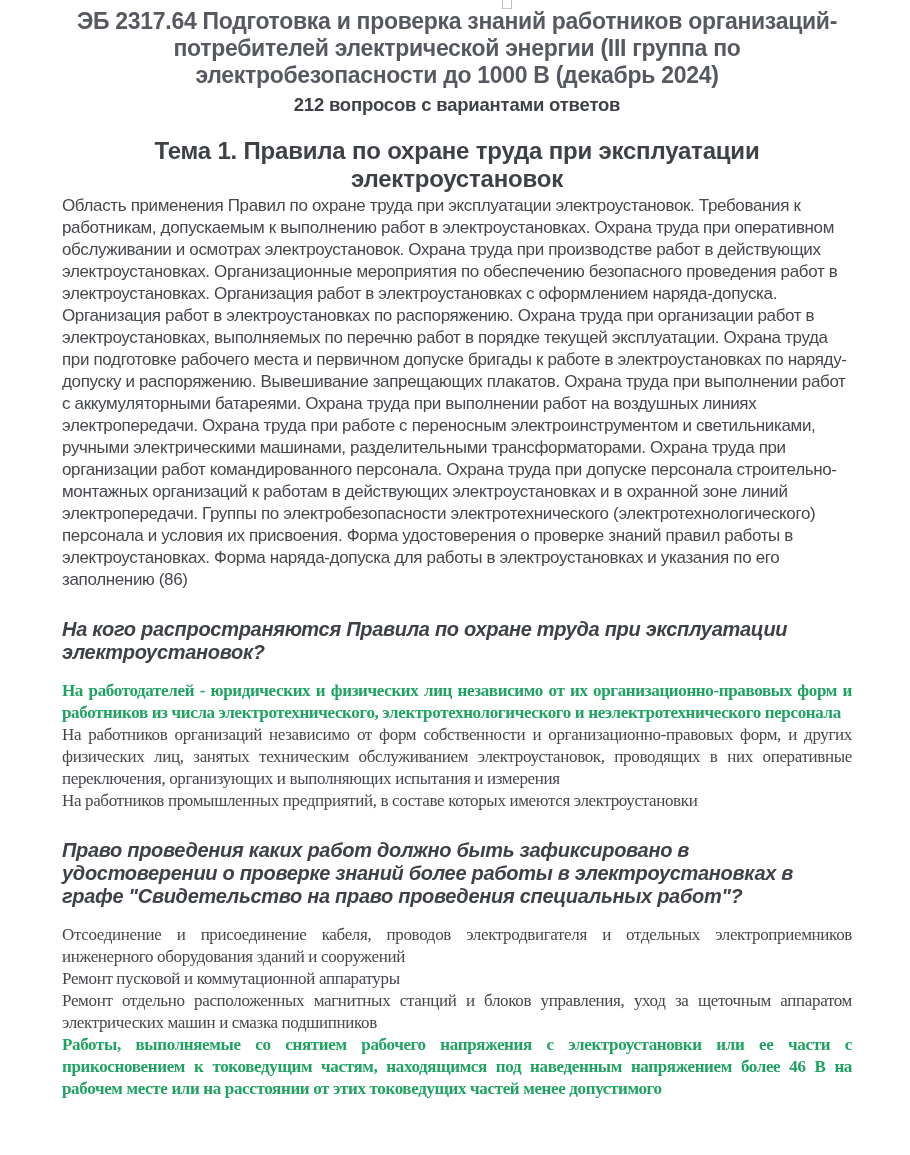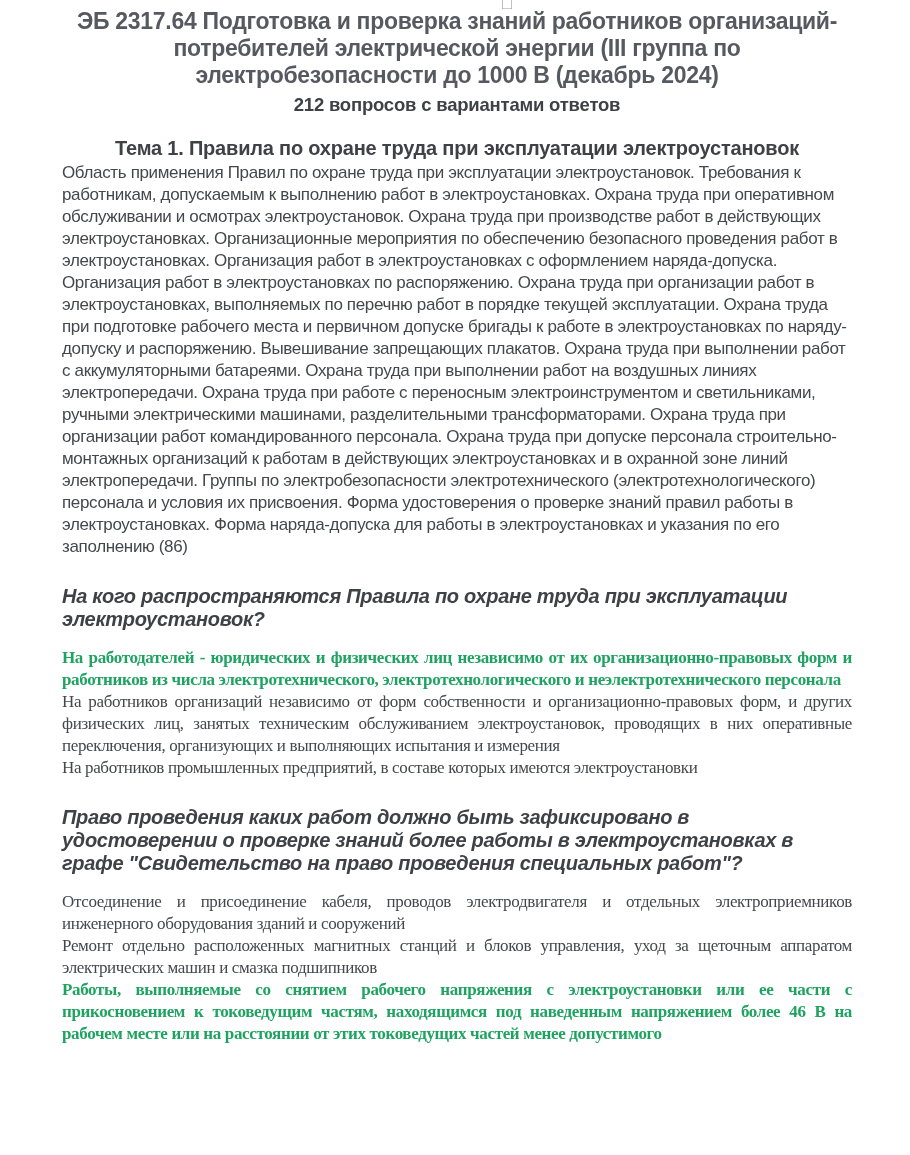--- a/index.html
+++ b/index.html
@@ -47,21 +47,21 @@
   .doc-subtitle {
     margin: 5px 0 0;
     font-size: 18.5px;
     font-weight: bold;
     text-align: center;
     color: var(--strong-text);
     letter-spacing: -0.2px;
   }
   .topic-heading {
     margin: 21px 0 0;
-    font-size: 20px;
+    font-size: 24px;
     font-weight: bold;
     text-align: center;
     color: var(--strong-text);
     letter-spacing: -0.2px;
   }
   .topic-desc {
     margin: 2px 0 0;
     font-size: 17px;
     line-height: 22px;
     letter-spacing: -0.35px;
@@ -117,19 +117,20 @@
         <p class="answer" data-correct="true">На работодателей - юридических и физических лиц независимо от их организационно-правовых форм и работников из числа электротехнического, электротехнологического и неэлектротехнического персонала</p>
         <p class="answer" data-correct="false">На работников организаций независимо от форм собственности и организационно-правовых форм, и других физических лиц, занятых техническим обслуживанием электроустановок, проводящих в них оперативные переключения, организующих и выполняющих испытания и измерения</p>
         <p class="answer" data-correct="false">На работников промышленных предприятий, в составе которых имеются электроустановки</p>
       </div>
     </section>
 
     <section>
       <p class="question">Право проведения каких работ должно быть зафиксировано в удостоверении о проверке знаний более работы в электроустановках в графе "Свидетельство на право проведения специальных работ"?</p>
       <div class="answers">
         <p class="answer" data-correct="false">Отсоединение и присоединение кабеля, проводов электродвигателя и отдельных электроприемников инженерного оборудования зданий и сооружений</p>
+        <p class="answer" data-correct="false">Ремонт пусковой и коммутационной аппаратуры</p>
         <p class="answer" data-correct="false">Ремонт отдельно расположенных магнитных станций и блоков управления, уход за щеточным аппаратом электрических машин и смазка подшипников</p>
         <p class="answer" data-correct="true">Работы, выполняемые со снятием рабочего напряжения с электроустановки или ее части с прикосновением к токоведущим частям, находящимся под наведенным напряжением более 46 В на рабочем месте или на расстоянии от этих токоведущих частей менее допустимого</p>
       </div>
     </section>
 
   </main>
 </div>
 
 </body></html>

